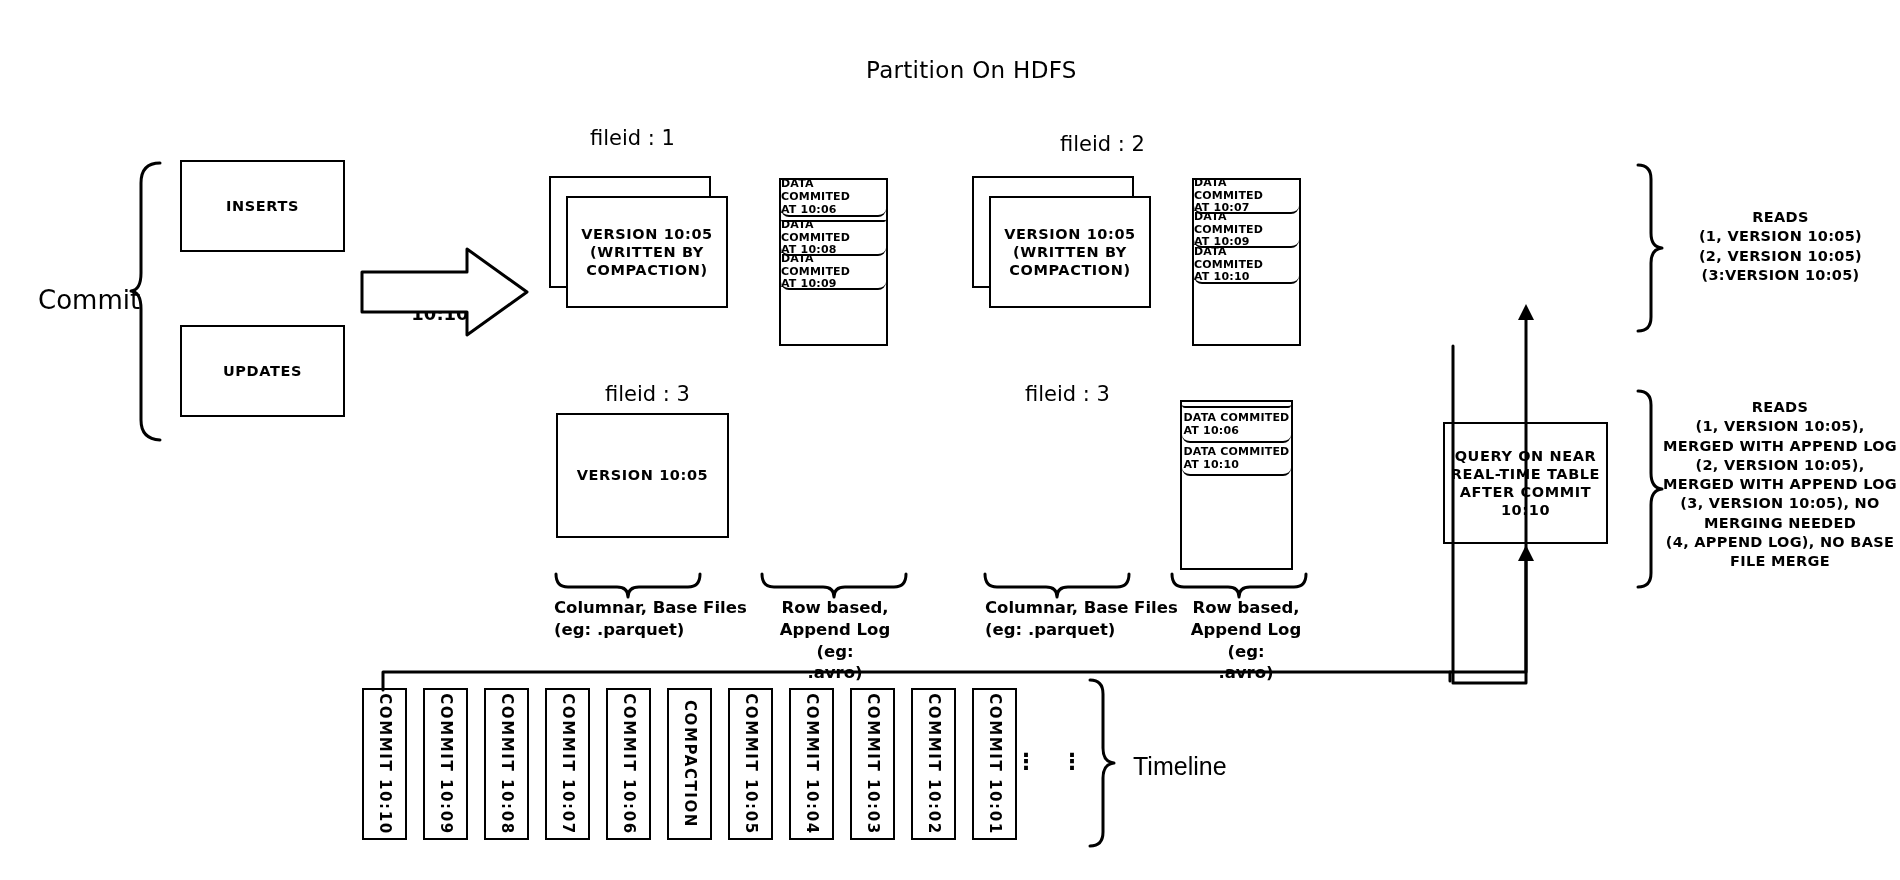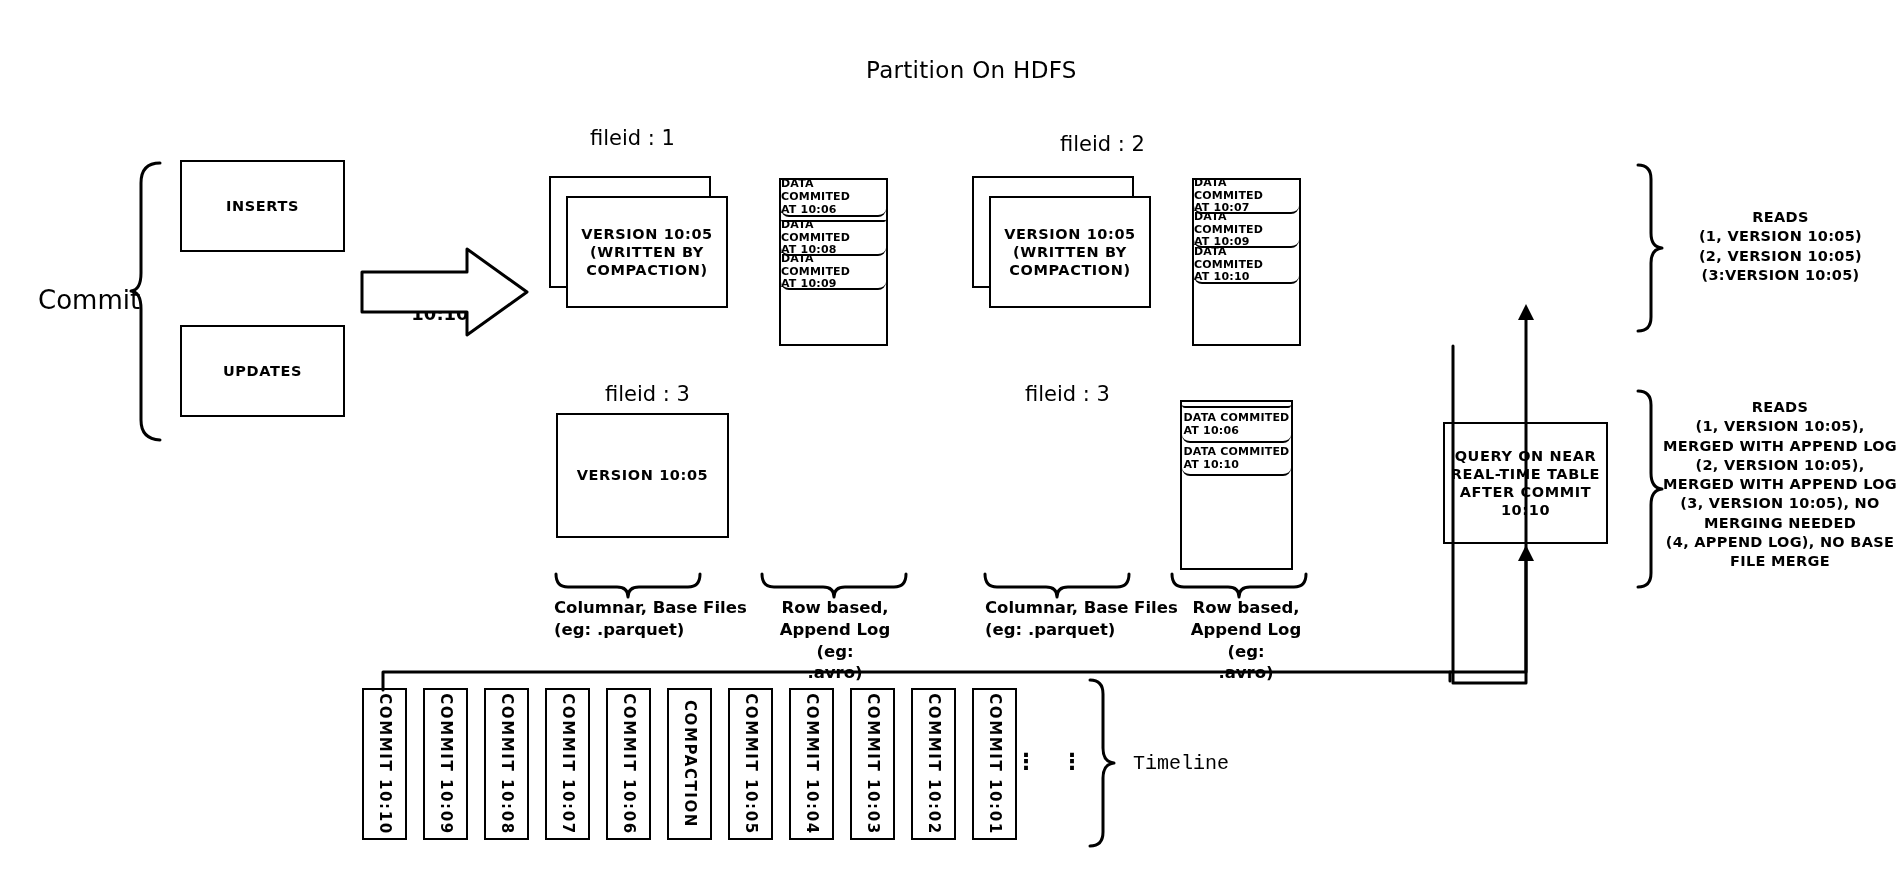--- a/index.html
+++ b/index.html
@@ -113,22 +113,22 @@
   }
   .dots {
     position: absolute;
     font-size: 22px;
     font-weight: bold;
     line-height: 0.62;
     color: #000;
   }
   .timeline-label {
     position: absolute;
-    font-family: Liberation Mono, monospace;
-    font-size: 20px;
+    font-family: Liberation Sans, sans-serif;
+    font-size: 25px;
     white-space: nowrap;
   }
   .upsert-label {
     position: absolute;
     font-family: "DejaVu Sans", sans-serif;
     font-size: 26px;
     white-space: nowrap;
   }
   svg.overlay {
     position: absolute;

